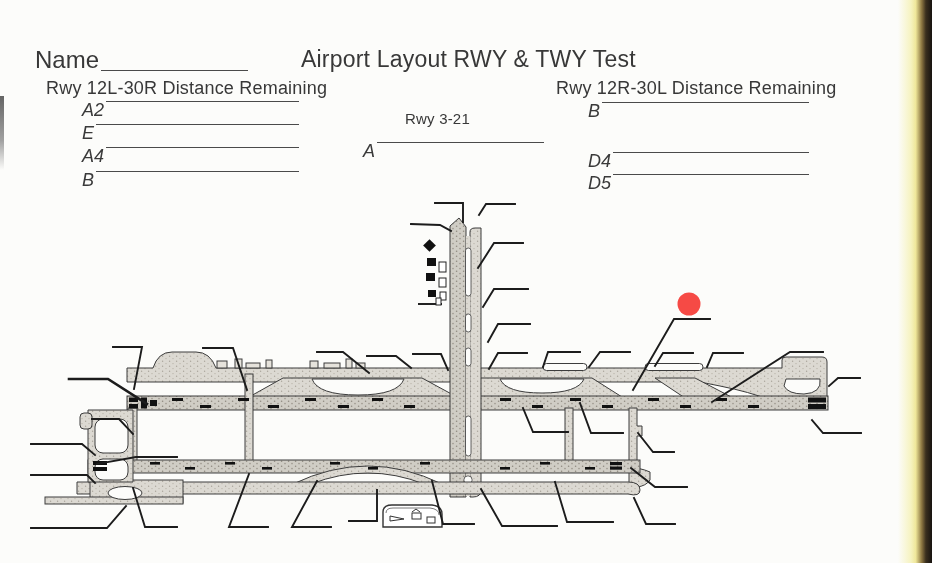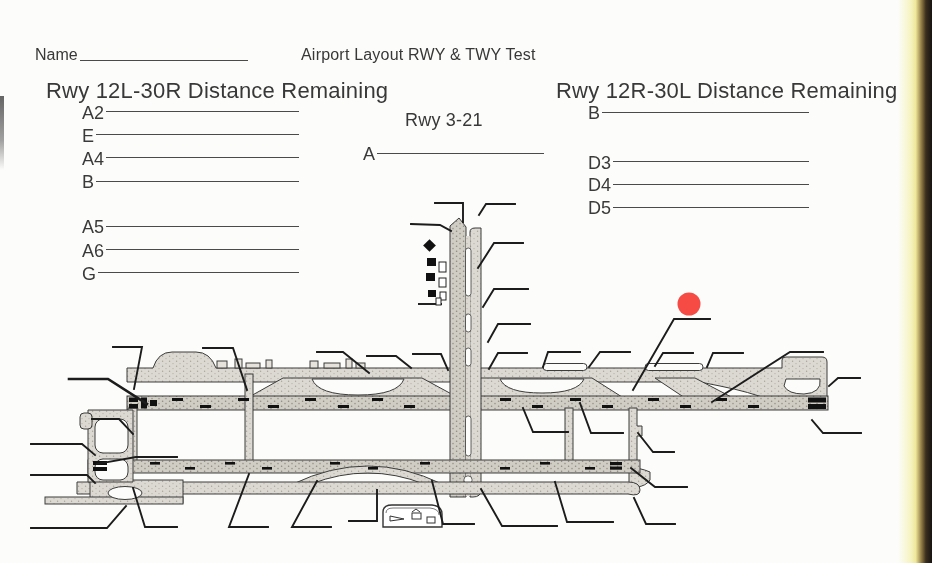--- a/index.html
+++ b/index.html
@@ -1,31 +1,31 @@
 <!DOCTYPE html>
 <html><head>
 <meta charset="utf-8">
 <style>
   html,body{margin:0;padding:0;}
   body{font-family:"Liberation Sans", sans-serif; background:#e8e8e8;}
   #page{position:relative; width:932px; height:563px; background:#fcfcfa; overflow:hidden;}
   .abs{position:absolute;}
   .ink{color:#383838;}
-  #name-row{left:35px; top:46px; width:213px; display:flex; align-items:flex-end; font-size:16px;}
+  #name-row{left:35px; top:46px; width:213px; display:flex; align-items:flex-end; font-size:24px;}
   #name-row .bline{margin-bottom:3px;}
-  #title{left:301px; top:46px; font-size:16px; letter-spacing:.2px;}
-  .section-head{font-size:22px; letter-spacing:.2px;}
+  #title{left:301px; top:46px; font-size:23px; letter-spacing:.2px;}
+  .section-head{font-size:18px; letter-spacing:.2px;}
   #left-head{left:46px; top:78px;}
   #right-head{left:556px; top:78px;}
-  #mid-head{left:405px; top:110px; font-size:18px;}
+  #mid-head{left:405px; top:110px; font-size:15px;}
   .blank-list{display:flex; flex-direction:column;}
   #left-list{left:82px; top:101px; width:217px;}
   #right-list{left:588px; top:102px; width:221px;}
   #mid-list{left:363px; top:142px; width:181px;}
-  .blank-row{display:flex; align-items:center; height:23.2px;}
+  .blank-row{display:flex; align-items:flex-start; height:23.2px;font-style:italic;}
   #right-list .blank-row{height:22.6px;}
   #mid-list .blank-row{height:24px;}
   .blank-row .lbl{font-size:18px; line-height:1; color:#3a3a3a;}
   .bline{flex:1; border-bottom:1.6px solid #4a4a4a; margin:0 0 2px 2px;}
   .lgap{height:22px;}
   .rgap{height:27px;}
   
   #scan-edge-right{right:0; top:0; width:34px; height:563px;
     background:linear-gradient(90deg, rgba(252,252,250,0) 0%, #f6f3c0 38%, #efe79a 52%, #8a7440 70%, #3a2f1e 82%, #171310 100%);}
   #scan-edge-left{left:0; top:96px; width:4px; height:74px;
@@ -263,34 +263,20 @@
         <div class="blank-row">
           <span class="lbl">A4</span>
           <span class="bline"></span>
         </div>
         <div class="blank-row">
           <span class="lbl">B</span>
           <span class="bline"></span>
         </div>
       </div>
     <div class="lgap"></div>
-    <div>
-        <div class="blank-row">
-          <span class="lbl">A5</span>
-          <span class="bline"></span>
-        </div>
-        <div class="blank-row">
-          <span class="lbl">A6</span>
-          <span class="bline"></span>
-        </div>
-        <div class="blank-row">
-          <span class="lbl">G</span>
-          <span class="bline"></span>
-        </div>
-      </div>
   </div>
 
   <div id="mid-list" class="abs blank-list">
     <div>
         <div class="blank-row">
           <span class="lbl">A</span>
           <span class="bline"></span>
         </div>
       </div>
   </div>
@@ -298,24 +284,20 @@
   <div id="right-list" class="abs blank-list">
     <div>
         <div class="blank-row">
           <span class="lbl">B</span>
           <span class="bline"></span>
         </div>
       </div>
     <div class="rgap"></div>
     <div>
         <div class="blank-row">
-          <span class="lbl">D3</span>
-          <span class="bline"></span>
-        </div>
-        <div class="blank-row">
           <span class="lbl">D4</span>
           <span class="bline"></span>
         </div>
         <div class="blank-row">
           <span class="lbl">D5</span>
           <span class="bline"></span>
         </div>
       </div>
   </div>
 

